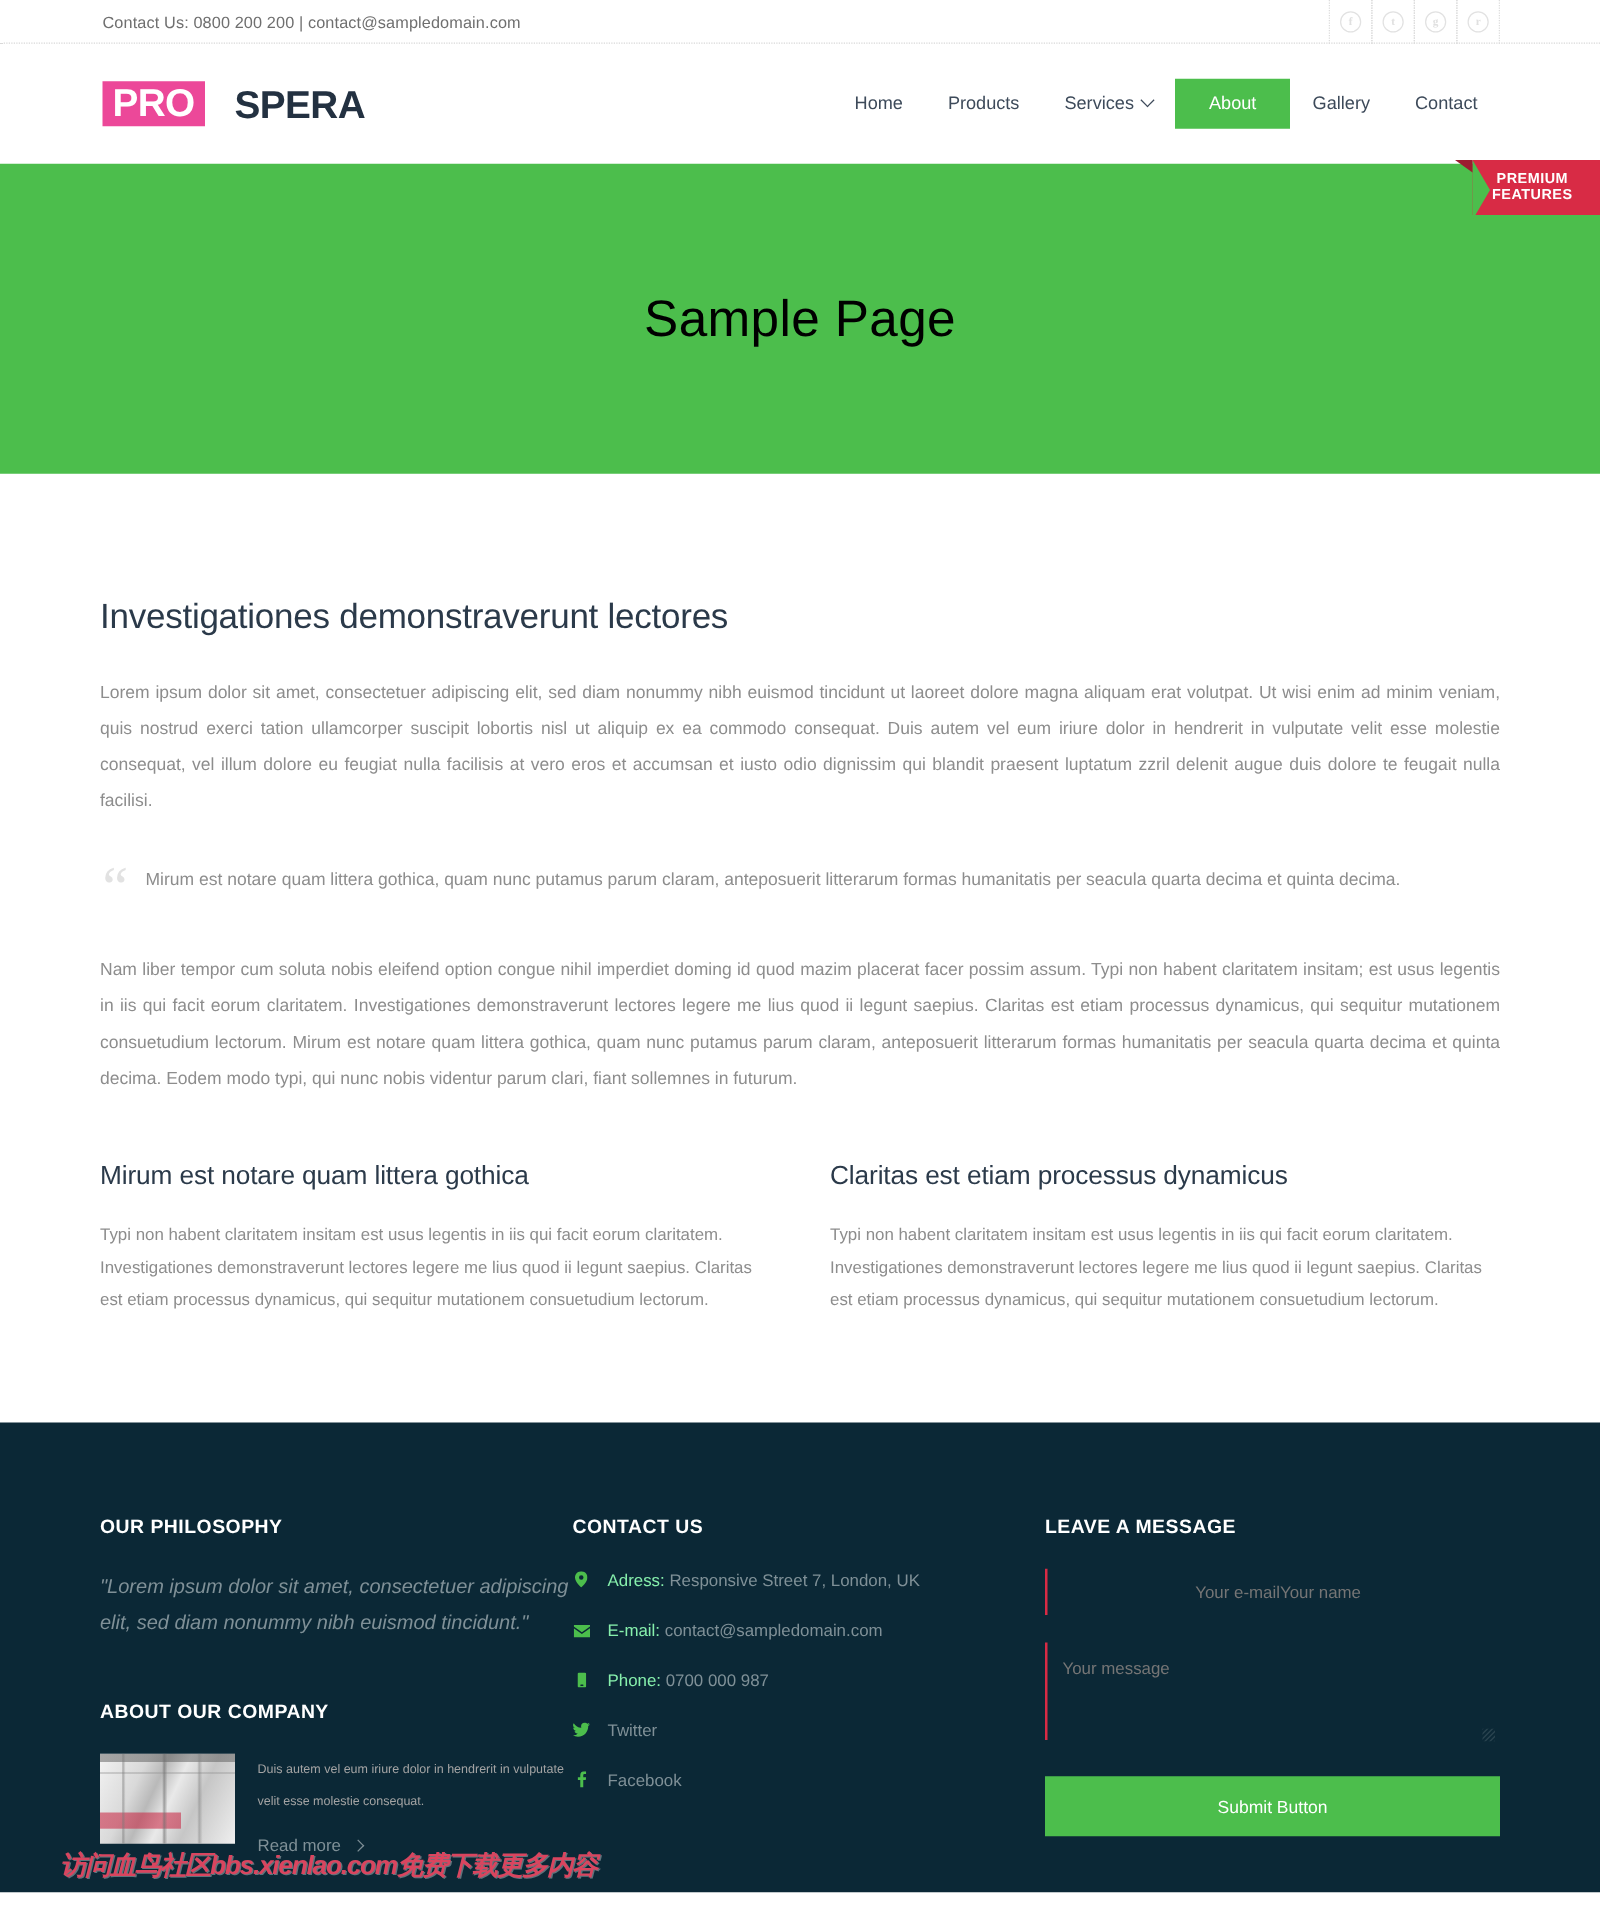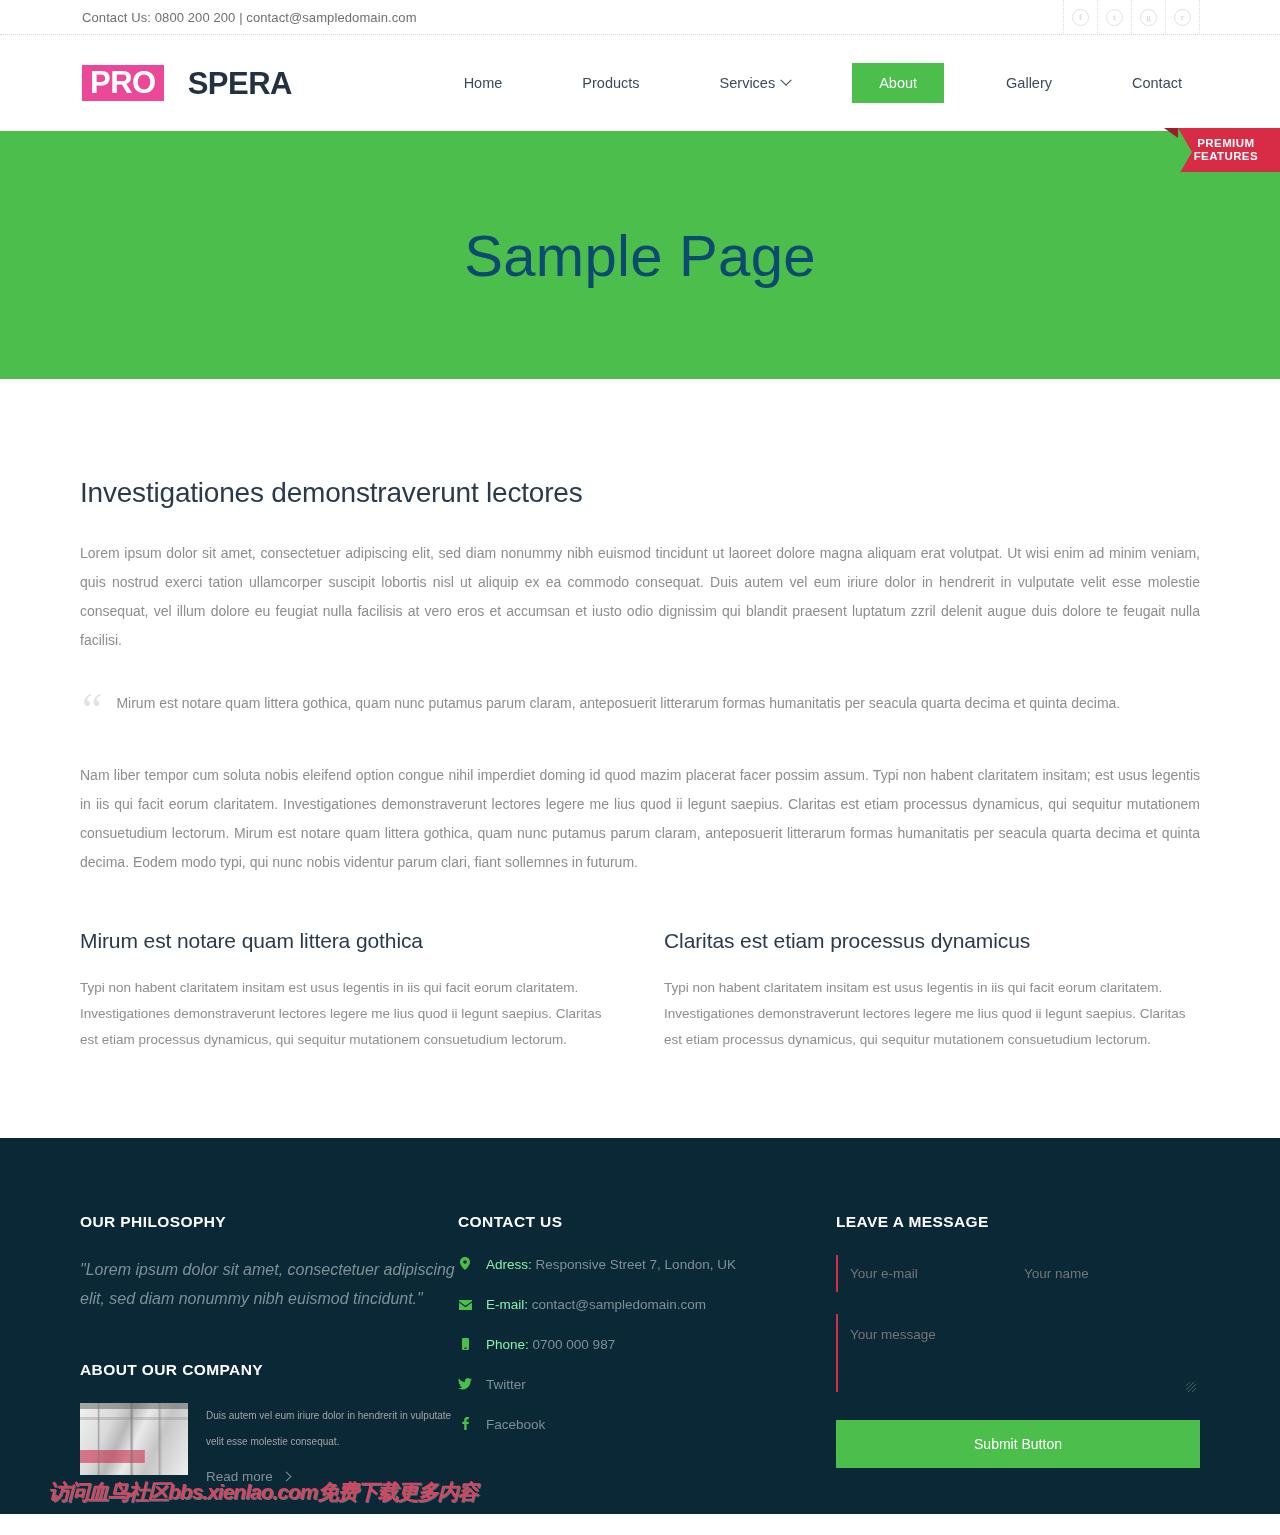--- a/index.html
+++ b/index.html
@@ -79,21 +79,20 @@
     color: #233141;
     padding-left: 24px;
     line-height: 1;
     display: inline-block;
   }
   .mainnav {
     position: absolute;
     right: 80px;
     display: flex;
     align-items: center;
-    gap: 44px;
   }
   .nav-item {
     font-size: 14.5px;
     color: #3d4a5a;
     padding: 13px 18px;
     line-height: 1;
     cursor: pointer;
     white-space: nowrap;
     display: flex;
     align-items: center;
@@ -115,22 +114,22 @@
   
   .hero {
     background: #4cbe4c;
     height: 248px;
     display: flex;
     align-items: center;
     justify-content: center;
     position: relative;
   }
   .hero-title {
-    color: #0c4a6e;
-    font-size: 58px;
+    color: #000000;
+    font-size: 41px;
     font-weight: normal;
     letter-spacing: .3px;
   }
   .ribbon {
     position: absolute;
     right: 0;
     top: -5px;
     height: 48px;
     display: flex;
     align-items: center;
@@ -321,21 +320,21 @@
   .field {
     background: transparent;
     border: none;
     border-left: 2px solid #d82b45;
     color: #88979d;
     font-family: "Liberation Sans", sans-serif;
     font-size: 13.5px;
     padding: 11px 0 11px 12px;
     outline: none;
   }
-  .field-email { width: 188px; }
+  .field-email { width: 188px; text-align: right; }
   .field-name {
     width: 172px;
     border-left: none;
     padding-left: 0;
     margin-left: 0;
   }
   .field-msg {
     width: 100%;
     height: 78px;
     resize: none;

